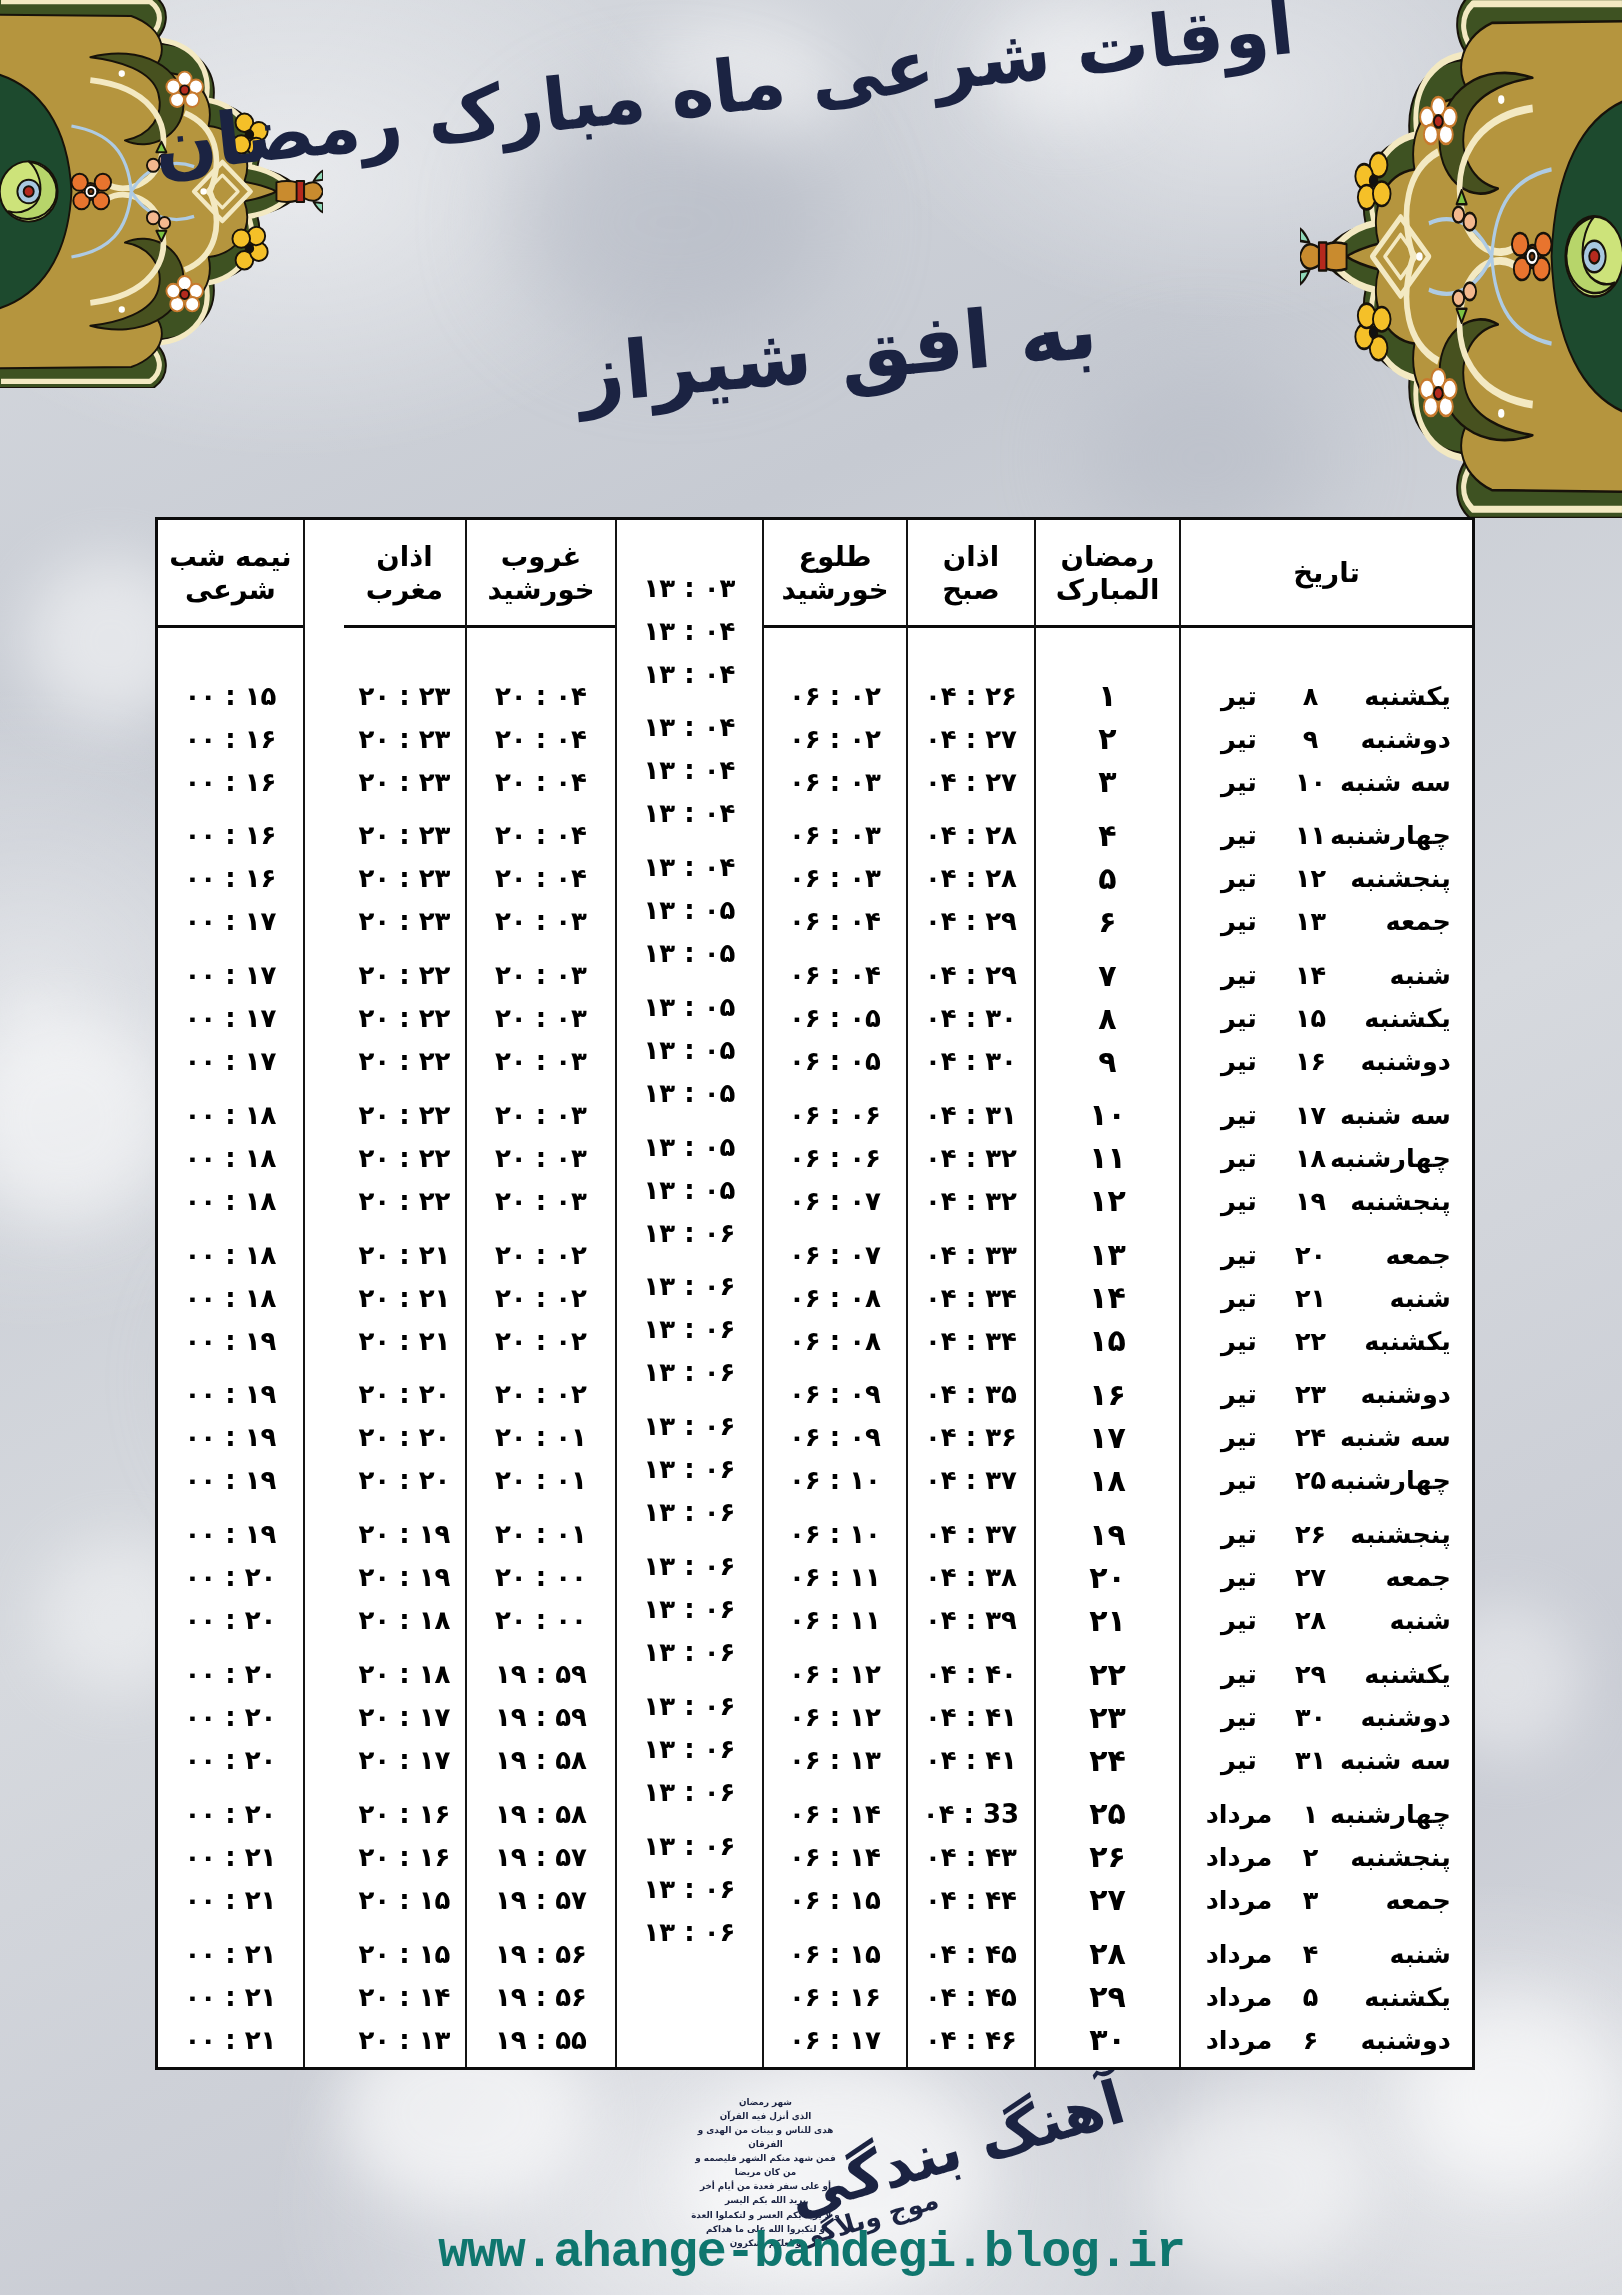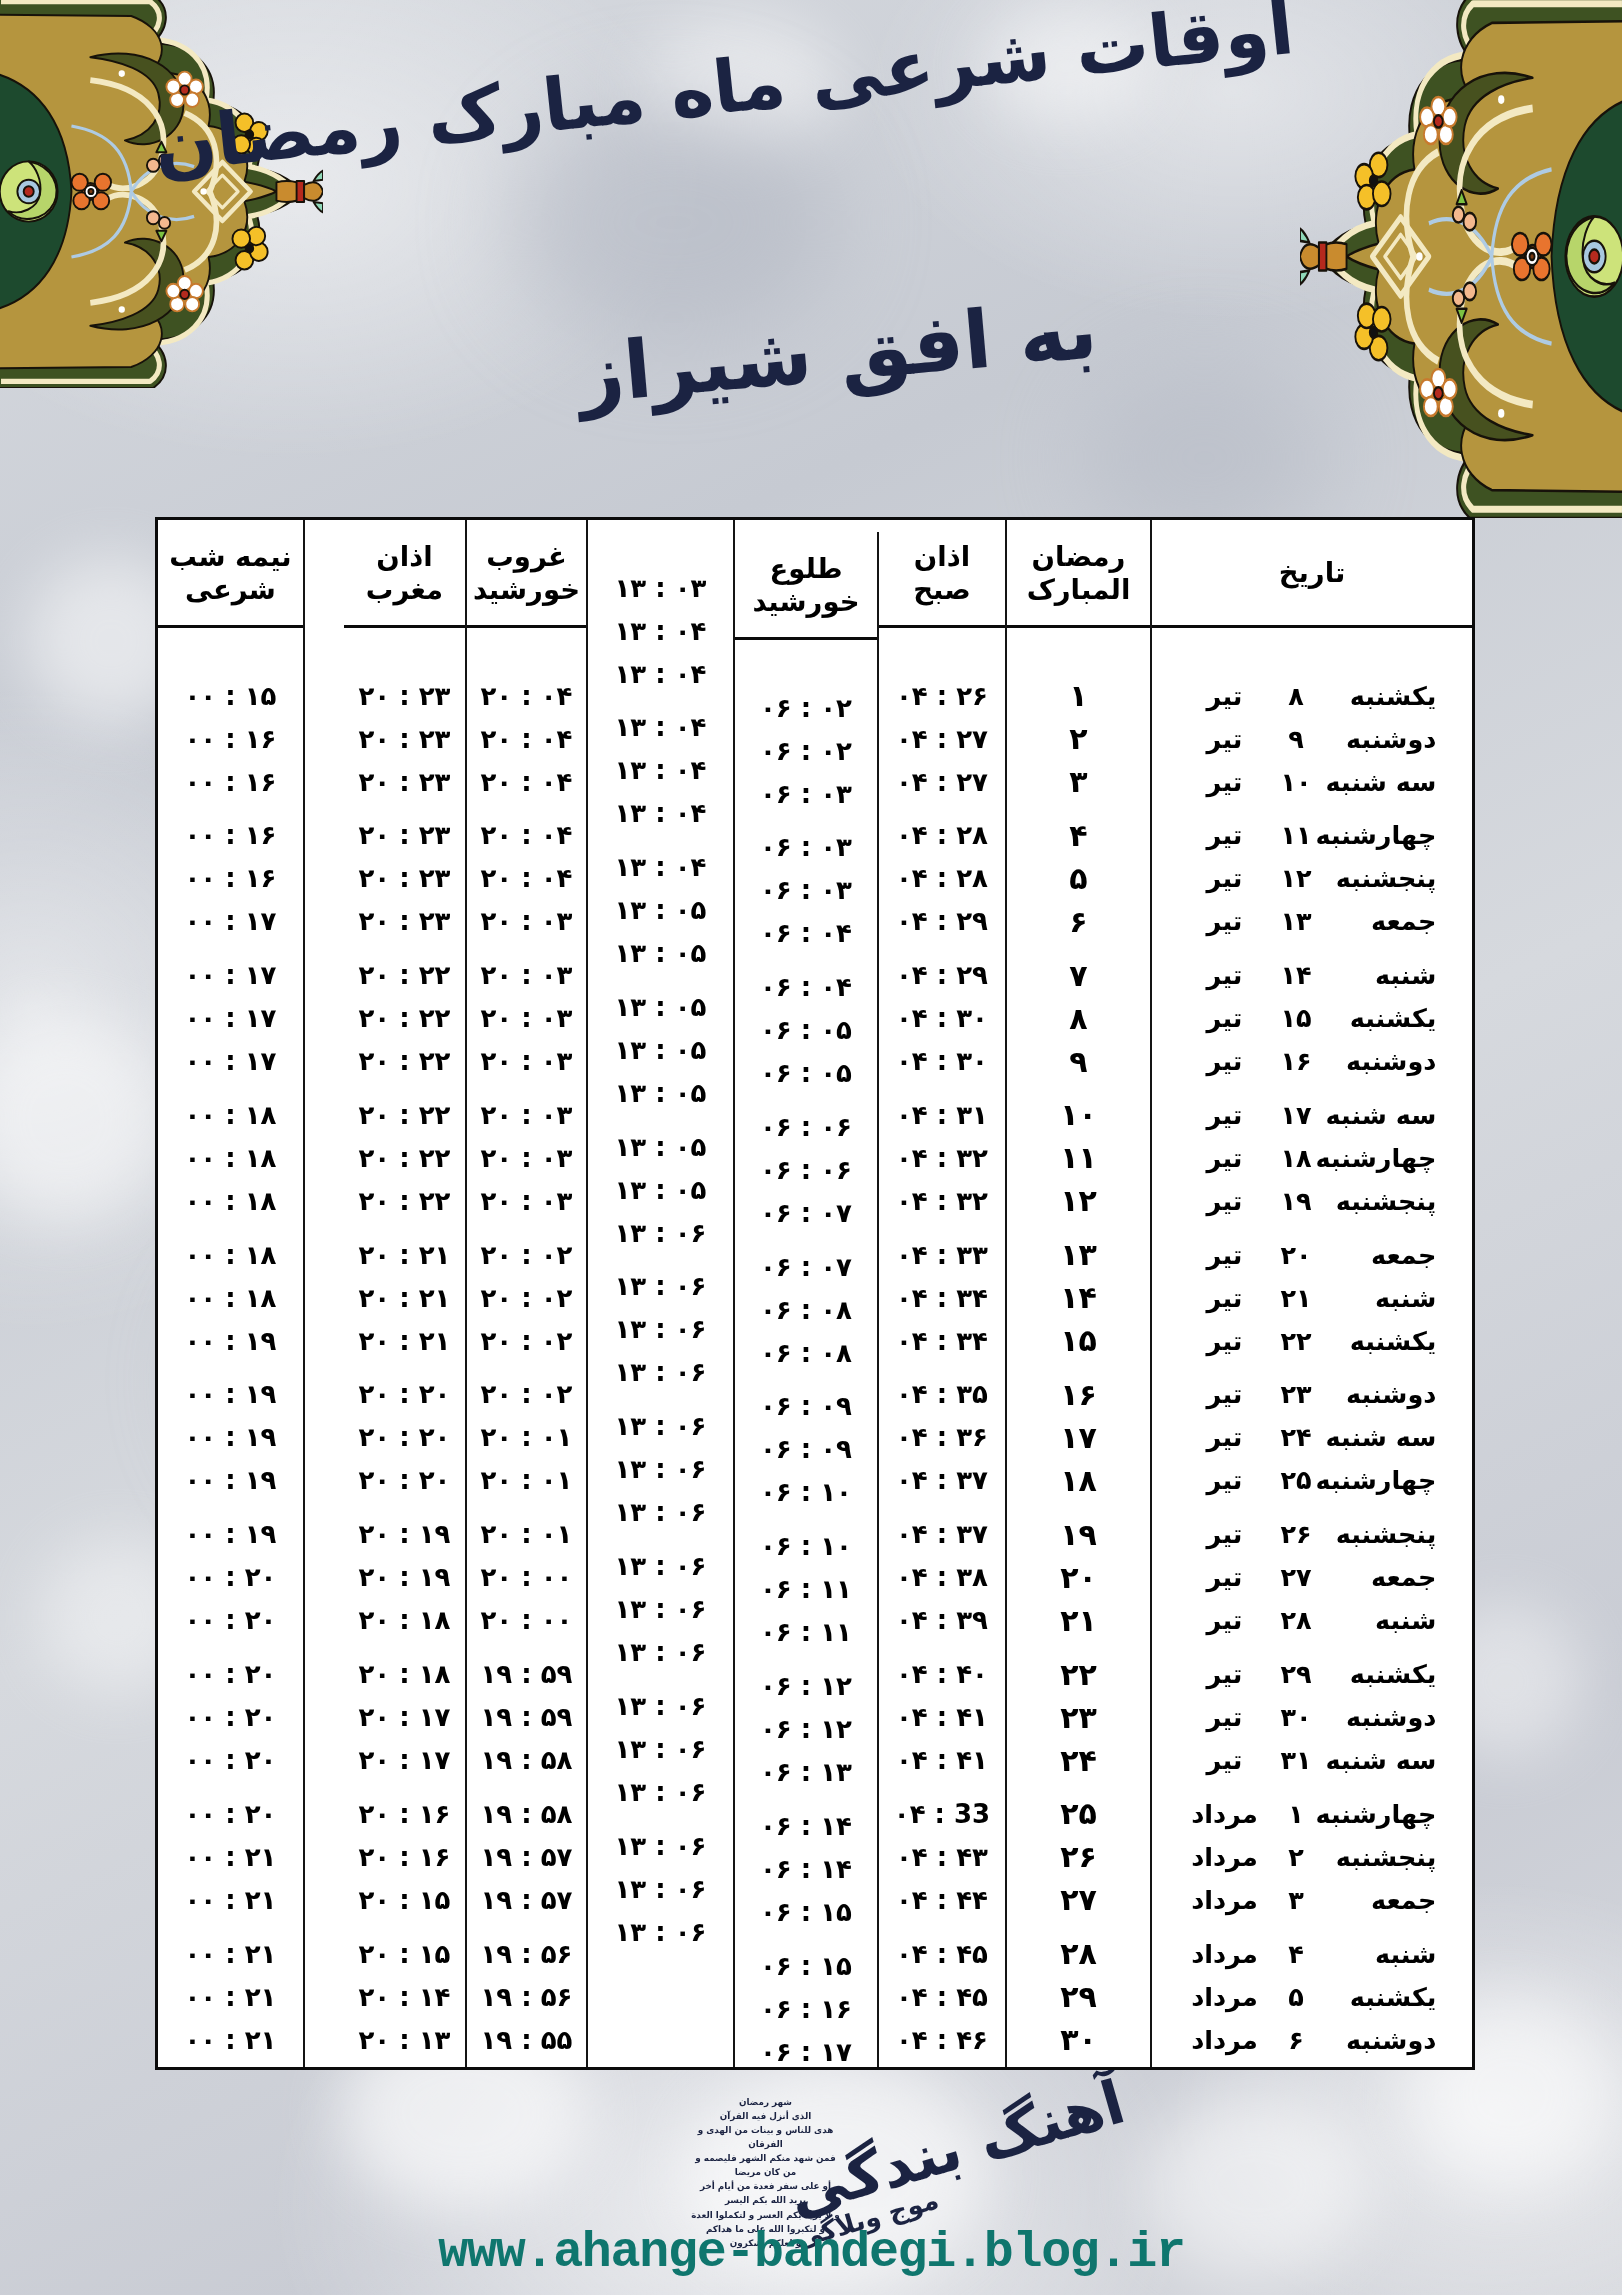--- a/index.html
+++ b/index.html
@@ -33,22 +33,22 @@
     transform:rotate(-5deg);direction:rtl;white-space:nowrap;
   }
 
   .ptable{
     position:absolute;left:155px;top:517px;width:1320px;height:1553px;z-index:4;
     background:#ffffff;border:3.9px solid #0b0b0b;box-sizing:border-box;
     display:flex;flex-direction:row;
   }
   .col{flex:0 0 auto;box-sizing:border-box;border-right:2px solid #141414;}
   .col:last-child{border-right:none;}
-  .w-nimeshab{width:147px;} .w-maghreb{width:123px;margin-left:39px;} .w-ghorub{width:121px;}
-  .w-zohr{width:147px;} .w-tolu{width:144px;margin-top:12px;} .w-sobh{width:128px;}
+  .w-nimeshab{width:147px;} .w-maghreb{width:123px;margin-left:39px;} .w-ghorub{width:150px;}
+  .w-zohr{width:147px;} .w-tolu{width:144px;} .w-sobh{width:128px;}
   .w-ramadan{width:145px;} .w-date{flex:1 1 auto;}
   .col-header{
     height:108px;border-bottom:3.9px solid #0b0b0b;box-sizing:border-box;
     display:flex;align-items:center;justify-content:center;text-align:center;
     font-weight:bold;font-size:27.5px;line-height:1.18;direction:rtl;padding:0 6.5px;color:#000;
   }
   .col-body{padding-top:46px;}
   .group{height:130px;margin-bottom:9.8px;}
   .line{height:43px;display:flex;align-items:center;justify-content:center;
         font-weight:bold;font-size:26px;color:#000;}

